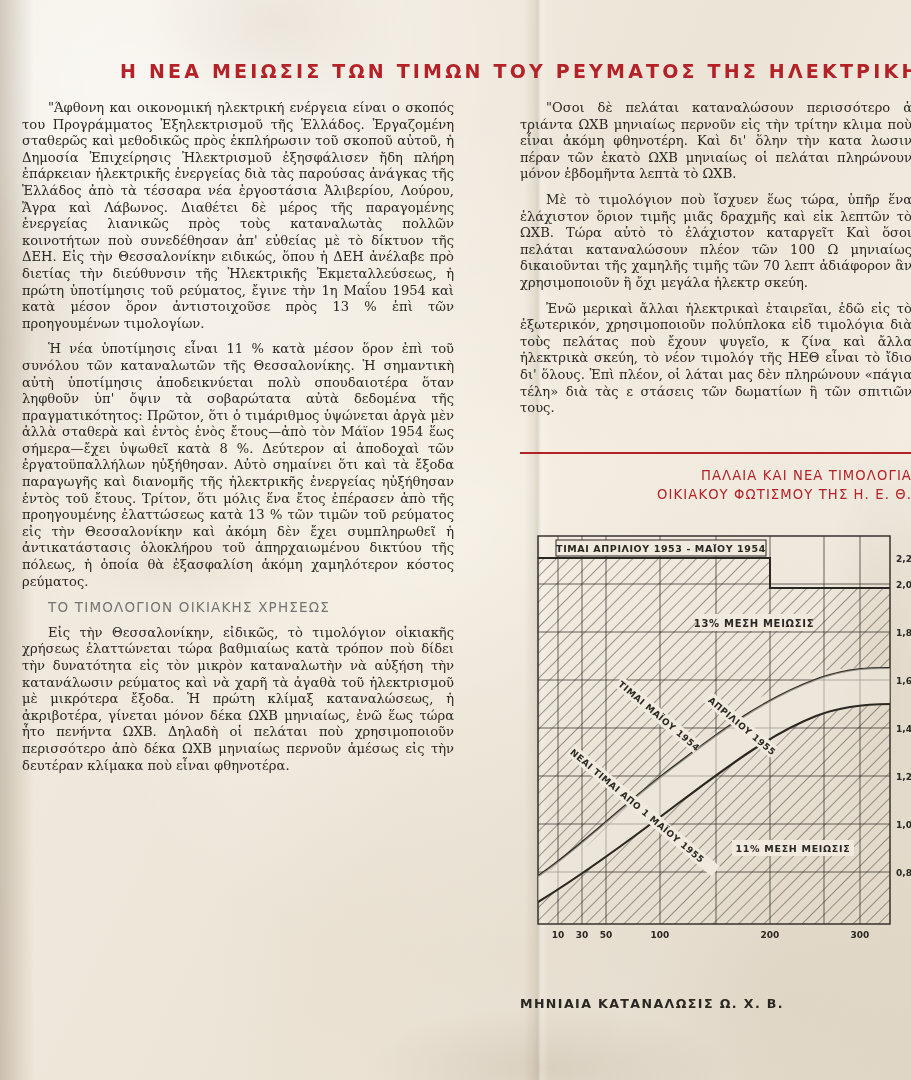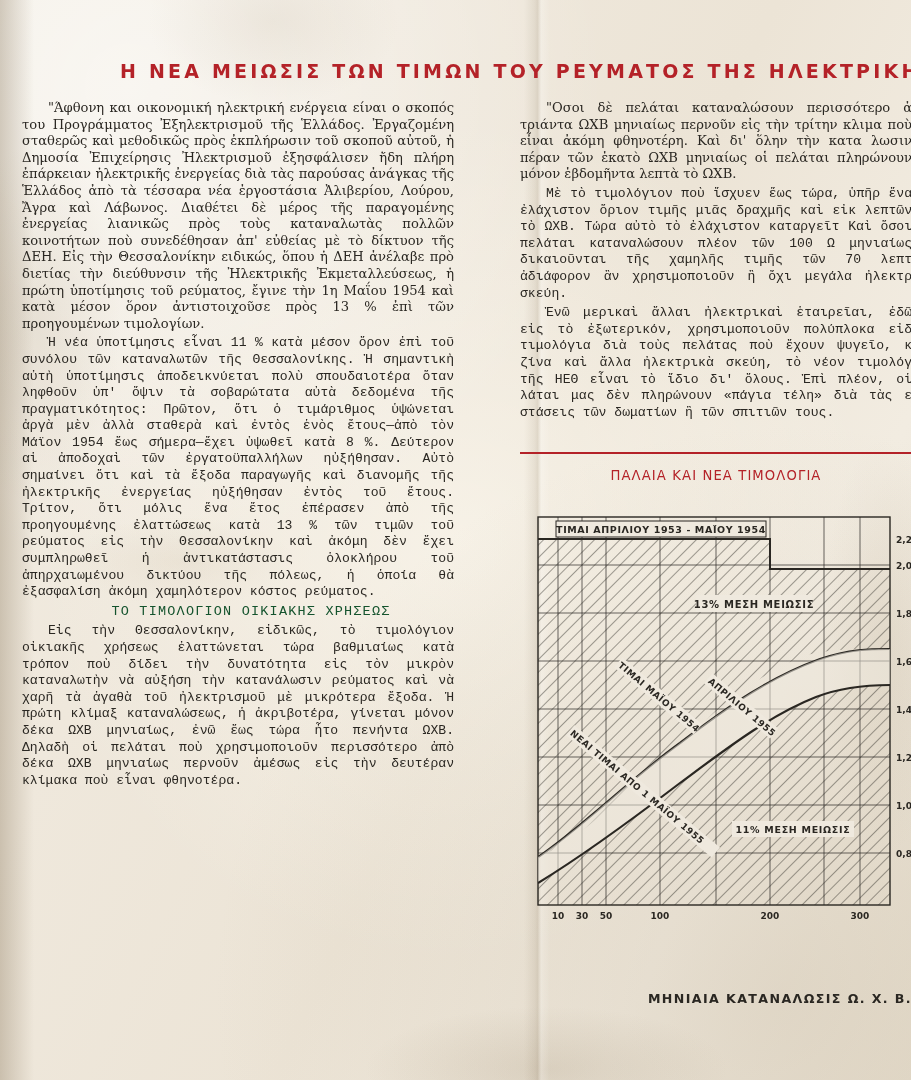--- a/index.html
+++ b/index.html
@@ -52,58 +52,57 @@
   .col{
     position:absolute;
     color:#2a2722;
     font-size:13.1px;
     line-height:16.6px;
     text-align:justify;
   }
   .col.left{left:22px;top:100px;width:432px;}
   .col.right{left:520px;top:100px;width:392px;}
   .col p{margin:0 0 0 0;text-indent:26px;}
-  .col p + p{margin-top:3px;font-family:Liberation Mono, monospace;}
+  .col p + p{margin-top:9px;}
 
   .subhead{
-    color:#14532d;
+    color:#737373;
     font-family:"DejaVu Sans", sans-serif;
     font-size:13.5px;
     letter-spacing:1.2px;
-    text-align:center;
     margin:20px 0 10px 0;
     text-indent:0;
   }
 
   .rule{
     position:absolute;left:520px;top:452px;width:392px;height:2px;background:#b42228;
   }
 
   
   .chart-wrap{position:absolute;left:520px;top:466px;width:392px;}
   .chart-title{
     color:#b42228;
     font-family:"DejaVu Sans", sans-serif;
     font-size:13.2px;
     letter-spacing:1.1px;
-    text-align:center;
+    text-align:right;
     line-height:19px;
   }
   .chart-box{
     position:relative;
     margin:14px 0 0 0;
     width:392px;height:470px;font-weight:bold;
   }
   .chart-caption{
     color:#2a2722;
     font-family:"DejaVu Sans", sans-serif;
     font-size:12.6px;
     letter-spacing:1.4px;
-    text-align:right;
-    margin-top:22px;
+    text-align:left;
+    margin-top:8px;
   }
   svg{display:block;}
   .lbl{font-family:"DejaVu Sans", sans-serif;fill:#2a2722;}
 </style>
 </head>
 <body>
 
 <div class="paper"></div>
 <div class="stains"></div>
 <div class="edge-dark"></div>
@@ -123,20 +122,21 @@
   <div class="col right">
     <p>"Οσοι δὲ πελάται καταναλώσουν περισσότερο ἀ τριάντα ΩΧΒ μηνιαίως περνοῦν εἰς τὴν τρίτην κλιμα ποὺ εἶναι ἀκόμη φθηνοτέρη. Καὶ δι' ὅλην τὴν κατα λωσιν πέραν τῶν ἑκατὸ ΩΧΒ μηνιαίως οἱ πελάται πληρώνουν μόνον ἑβδομῆντα λεπτὰ τὸ ΩΧΒ.</p>
     <p>Μὲ τὸ τιμολόγιον ποὺ ἴσχυεν ἕως τώρα, ὑπῆρ ἕνα ἐλάχιστον ὅριον τιμῆς μιᾶς δραχμῆς καὶ εἰκ λεπτῶν τὸ ΩΧΒ. Τώρα αὐτὸ τὸ ἐλάχιστον καταργεῖτ Καὶ ὅσοι πελάται καταναλώσουν πλέον τῶν 100 Ω μηνιαίως δικαιοῦνται τῆς χαμηλῆς τιμῆς τῶν 70 λεπτ ἀδιάφορον ἂν χρησιμοποιοῦν ἢ ὄχι μεγάλα ἠλεκτρ σκεύη.</p>
     <p>Ἐνῶ μερικαὶ ἄλλαι ἠλεκτρικαὶ ἑταιρεῖαι, ἐδῶ εἰς τὸ ἐξωτερικόν, χρησιμοποιοῦν πολύπλοκα εἰδ τιμολόγια διὰ τοὺς πελάτας ποὺ ἔχουν ψυγεῖο, κ ζίνα καὶ ἄλλα ἠλεκτρικὰ σκεύη, τὸ νέον τιμολόγ τῆς ΗΕΘ εἶναι τὸ ἴδιο δι' ὅλους. Ἐπὶ πλέον, οἱ λάται μας δὲν πληρώνουν «πάγια τέλη» διὰ τὰς ε στάσεις τῶν δωματίων ἢ τῶν σπιτιῶν τους.</p>
   </div>
 
   <div class="rule"></div>
 
   <div class="chart-wrap">
     <div class="chart-title">ΠΑΛΑΙΑ ΚΑΙ ΝΕΑ ΤΙΜΟΛΟΓΙΑ</div>
+    <div class="chart-title">ΟΙΚΙΑΚΟΥ ΦΩΤΙΣΜΟΥ ΤΗΣ Η. Ε. Θ.</div>
 
     <div class="chart-box">
       <svg width="392" height="470" viewBox="0 0 392 470">
         <defs>
           <pattern id="hatchA" width="9" height="9" patternTransform="rotate(45)" patternUnits="userSpaceOnUse">
             <line x1="0" y1="0" x2="0" y2="9" stroke="#2a2722" stroke-width="1"></line>
           </pattern>
           <pattern id="hatchB" width="9" height="9" patternTransform="rotate(45)" patternUnits="userSpaceOnUse">
             <line x1="0" y1="0" x2="0" y2="9" stroke="#2a2722" stroke-width="1"></line>
           </pattern>

